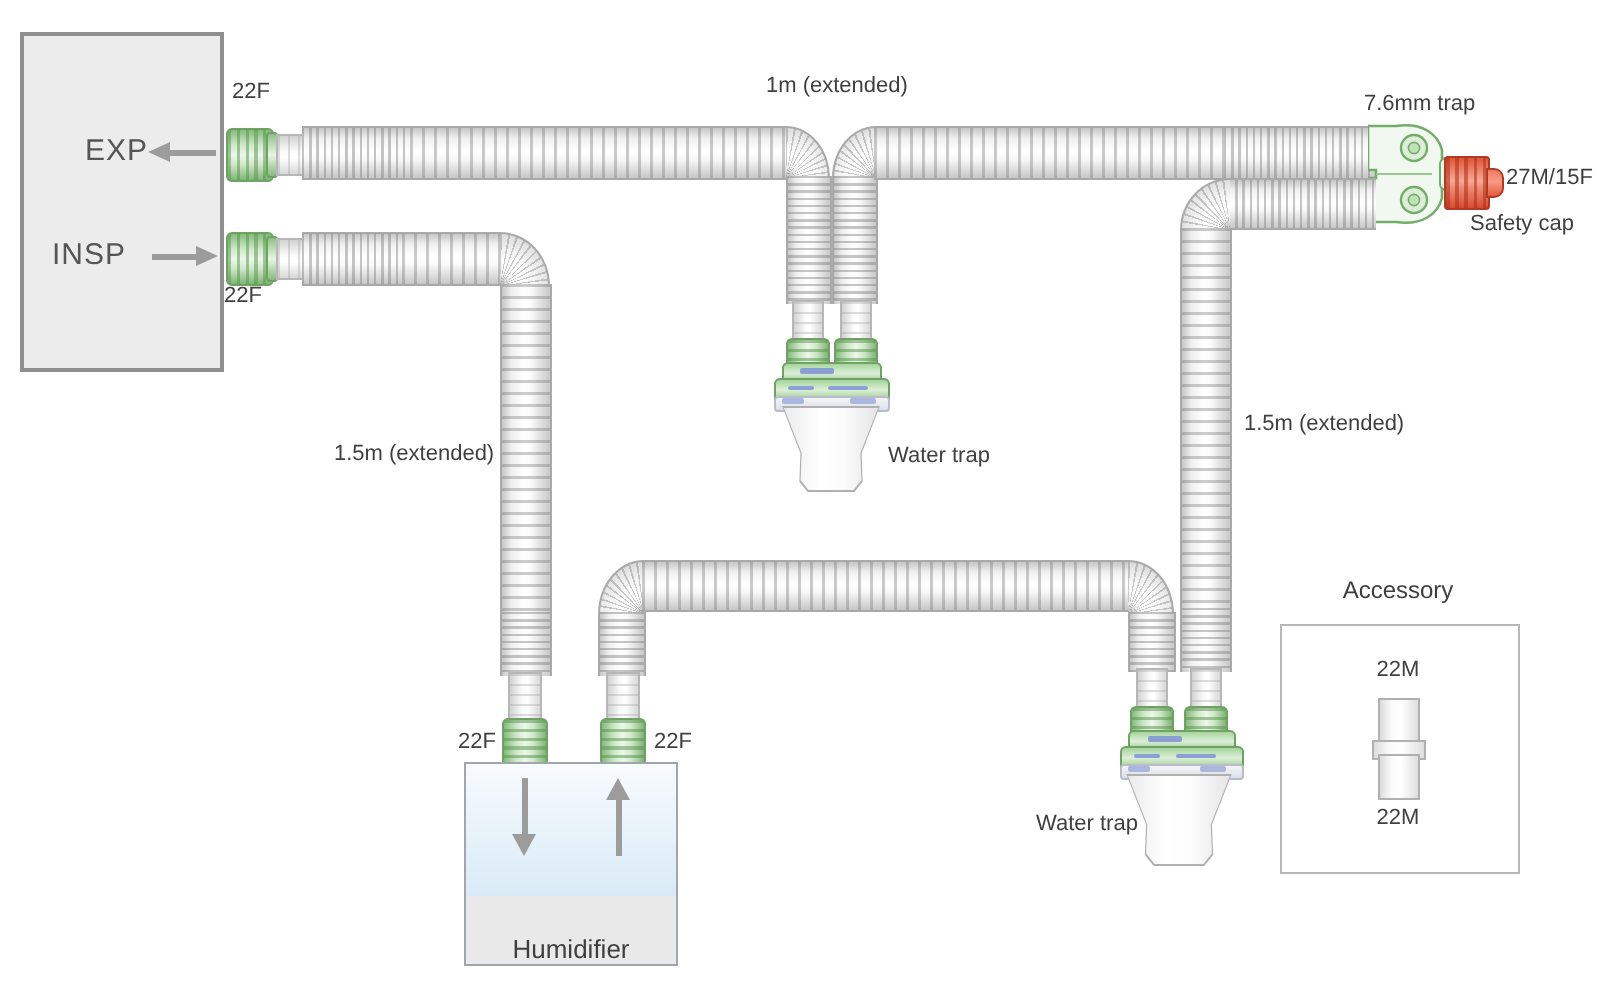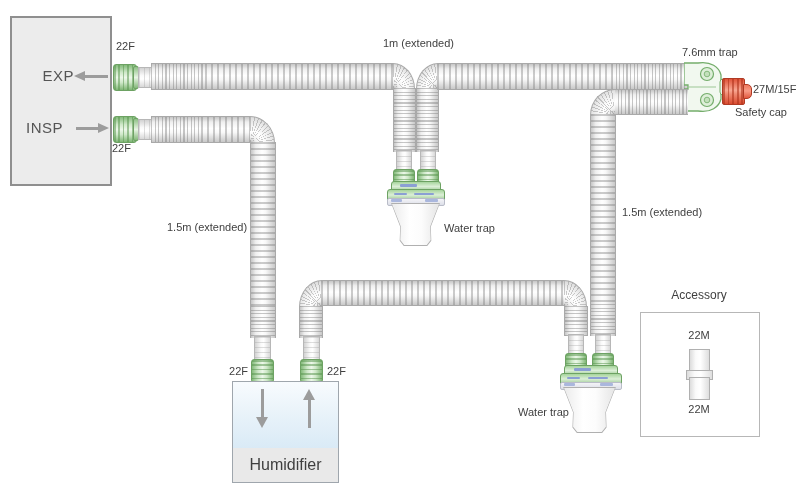--- a/index.html
+++ b/index.html
@@ -86,21 +86,21 @@
   .panel{position:absolute;background:#ececec;border:2px solid #8f8f8f;}
 
   
   .shaft{position:absolute;background:#9c9c9c;}
   .tri{position:absolute;width:0;height:0;}
 
   
   .hum-top{position:absolute;border:1px solid #9fa6ad;
     background:linear-gradient(180deg,#f8fbfe 0%,#ebf4fa 40%,#d9eaf6 100%);}
   .hum-bot{position:absolute;border:1px solid #9fa6ad;border-top:none;background:#e9e9e9;
-    display:flex;align-items:center;justify-content:center;font-size:16px;color:#3f3f3f;}
+    display:flex;align-items:flex-end;justify-content:center;font-size:13px;color:#3f3f3f;}
 
   
   .accbox{position:absolute;background:#fff;border:1px solid #b7b7b7;}
   .cyl{position:absolute;border:1px solid #b0b0b0;
     background:linear-gradient(90deg,#dcdcdc,#fafafa 30%,#ffffff 55%,#dedede);}
   .ctr{text-align:center;}
 </style>
 </head>
 <body>
 

